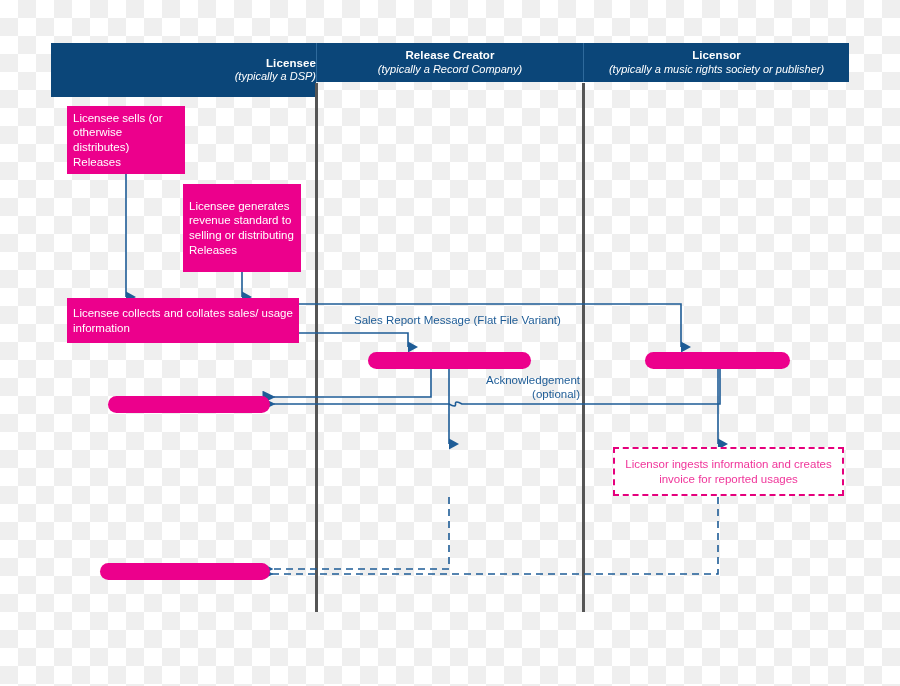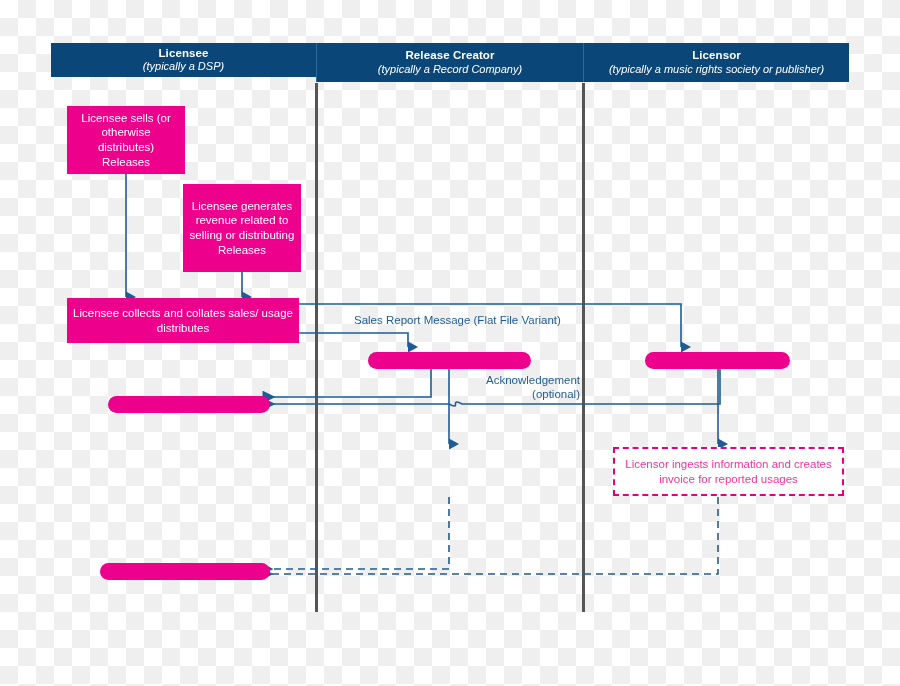--- a/index.html
+++ b/index.html
@@ -44,21 +44,20 @@
   .lifeline{position:absolute;width:3px;background:#555555;}
 
   
   .pbox{
     position:absolute;
     background:#ec008c;
     color:#ffffff;
     font-size:11.5px;
     line-height:1.28;
     display:flex;align-items:center;justify-content:center;
-    text-align:center;
     box-sizing:border-box;
     padding:3px 6px;
   }
 
   
   .pill{
     position:absolute;
     background:#ec008c;
     border-radius:9px;
   }
@@ -91,21 +90,21 @@
   svg{position:absolute;left:0;top:0;overflow:visible;}
 </style>
 </head>
 <body>
 
 <div id="stage">
   <div id="checker"></div>
 
   <div id="diagram">
 
-    <div class="hdr-band" style="left:51px;top:43px;width:265px;height:34px;">
+    <div class="hdr-band" style="left:51px;top:43px;width:265px;height:54px;align-items:flex-end;">
       <div class="hdr-title">Licensee</div>
       <div class="hdr-sub">(typically a DSP)</div>
     </div>
 
     <div class="hdr-band" style="left:317px;top:43px;width:266px;height:39px;">
       <div class="hdr-title">Release Creator</div>
       <div class="hdr-sub">(typically a Record Company)</div>
     </div>
 
     <div class="hdr-band" style="left:584px;top:43px;width:265px;height:39px;">
@@ -151,23 +150,23 @@
       <g stroke="#1e5c96" fill="none" stroke-width="1.6" stroke-dasharray="7 5">
 
         <path d="M 449 497 L 449 569 L 272 569" marker-end="url(#arrowLeft)"></path>
 
         <path d="M 718 497 L 718 574 L 272 574" marker-end="url(#arrowLeft)"></path>
       </g>
     </svg>
 
     <div class="pbox" style="left:67px;top:106px;width:118px;height:68px;">Licensee sells (or otherwise distributes) Releases</div>
 
-    <div class="pbox" style="left:183px;top:184px;width:118px;height:88px;">Licensee generates revenue related to selling or distributing Releases</div>
+    <div class="pbox" style="left:183px;top:184px;width:118px;height:88px;">Licensee generates revenue standard to selling or distributing Releases</div>
 
-    <div class="pbox" style="left:67px;top:298px;width:232px;height:45px;">Licensee collects and collates sales/ usage distributes</div>
+    <div class="pbox" style="left:67px;top:298px;width:232px;height:45px;">Licensee collects and collates sales/ usage information</div>
 
     <div class="pill" style="left:368px;top:352px;width:163px;height:17px;"></div>
     <div class="pill" style="left:645px;top:352px;width:145px;height:17px;"></div>
     <div class="pill" style="left:108px;top:396px;width:162px;height:17px;"></div>
     <div class="pill" style="left:100px;top:563px;width:170px;height:17px;"></div>
 
 
     <div class="dbox" style="left:601px;top:447px;width:231px;height:49px;margin-left:12px;">Licensor ingests information and creates invoice for reported usages</div>
 
     <div class="elabel" style="left:354px;top:313px;">Sales Report Message (Flat File Variant)</div>

